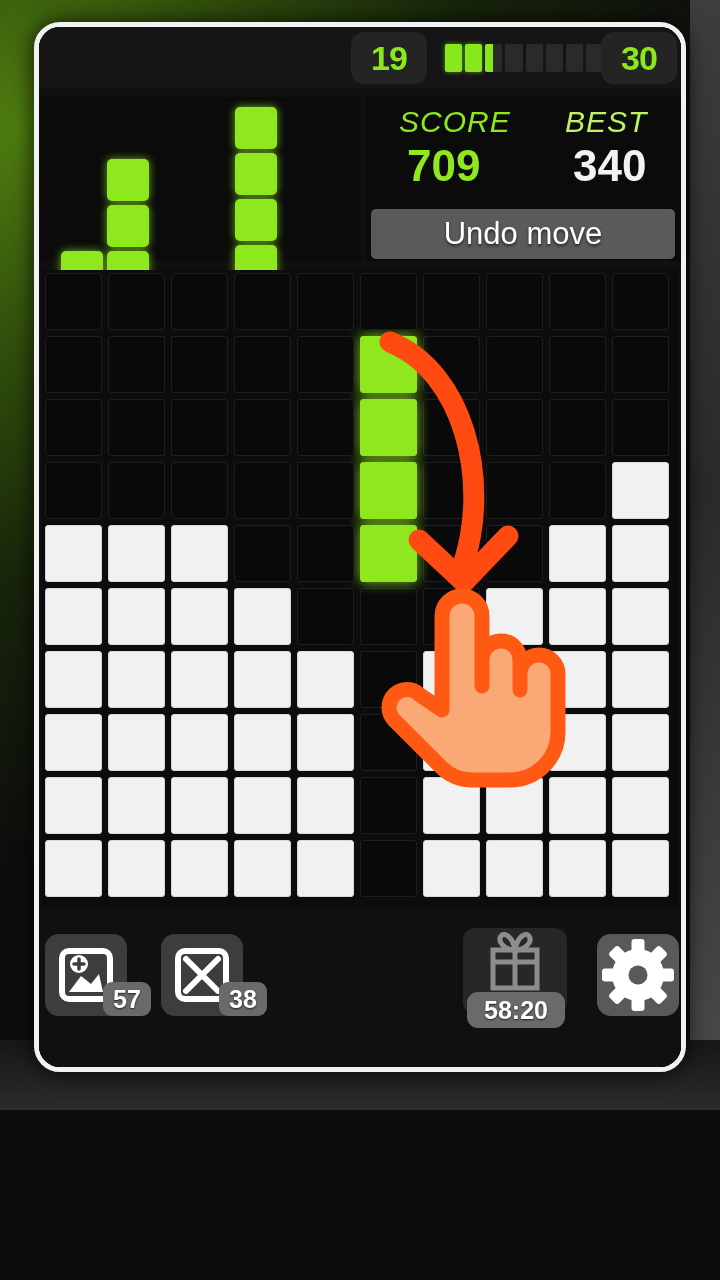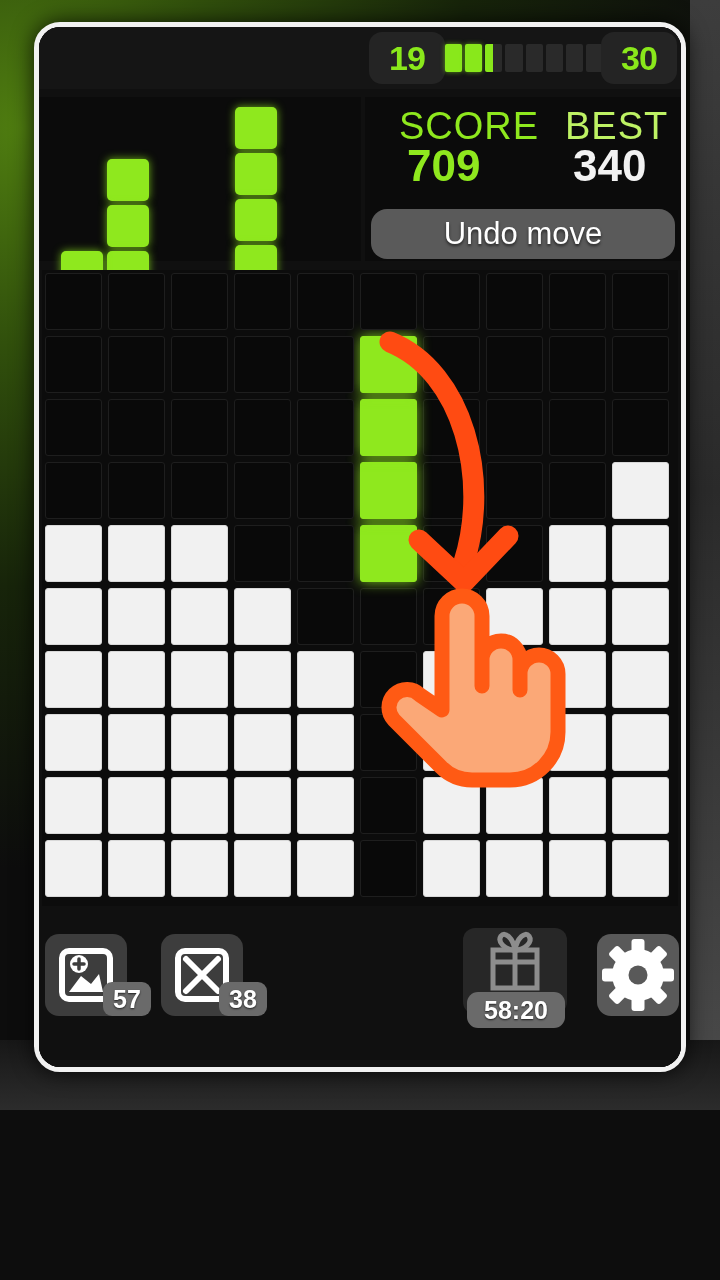--- a/index.html
+++ b/index.html
@@ -58,21 +58,21 @@
     position: absolute;
     width: 76px; height: 52px;
     top: 5px;
     border-radius: 13px;
     background: #242424;
     color: #8ae81b;
     font-size: 34px; font-weight: bold;
     display: flex; align-items: center; justify-content: center;
     letter-spacing: -1px;
   }
-  .lvl-left  { left: 330px; }
+  .lvl-left  { left: 312px; }
   .lvl-right { left: 562px; }
   .progress {
     position: absolute;
     left: 406px; top: 17px;
     width: 158px; height: 28px;
     display: flex; gap: 3px;
   }
   .seg { flex: 1; background: #2a2a2a; border-radius: 2px; }
   .seg.on { background: #89e81b; box-shadow: 0 0 5px rgba(137,232,27,0.6); }
   .seg.partial {
@@ -96,32 +96,32 @@
     border-radius: 5px;
     box-shadow: 0 0 9px rgba(143,232,30,0.75);
   }
   .scorepanel {
     position: absolute; left: 326px; top: 8px;
     width: 316px; height: 164px;
     background: #0b0b0b;
   }
   .sclabel {
     position: absolute; top: 8px;
-    font-size: 38px; letter-spacing: 1px;
+    font-size: 30px; letter-spacing: 1px; font-style: italic;
   }
   .sclabel.score { left: 34px; color: #8fe81e; }
   .sclabel.best  { left: 200px; color: #bef264; }
   .scvalue { position: absolute; top: 44px; font-size: 44px; font-weight: bold; }
   .scvalue.score { left: 42px; color: #8fe81e; }
   .scvalue.best  { left: 208px; color: #f2f2f2; }
   .undo {
     position: absolute; left: 6px; top: 112px;
     width: 304px; height: 50px;
     background: #5a5a5a;
-    border-radius: 16px;
+    border-radius: 5px;
     color: #ffffff;
     font-size: 31px;
     display: flex; align-items: center; justify-content: center;
     text-shadow: 0 2px 3px rgba(0,0,0,0.6);
   }
 
   
   .board {
     position: absolute; left: 3px; top: 243px;
     width: 636px; height: 636px;

